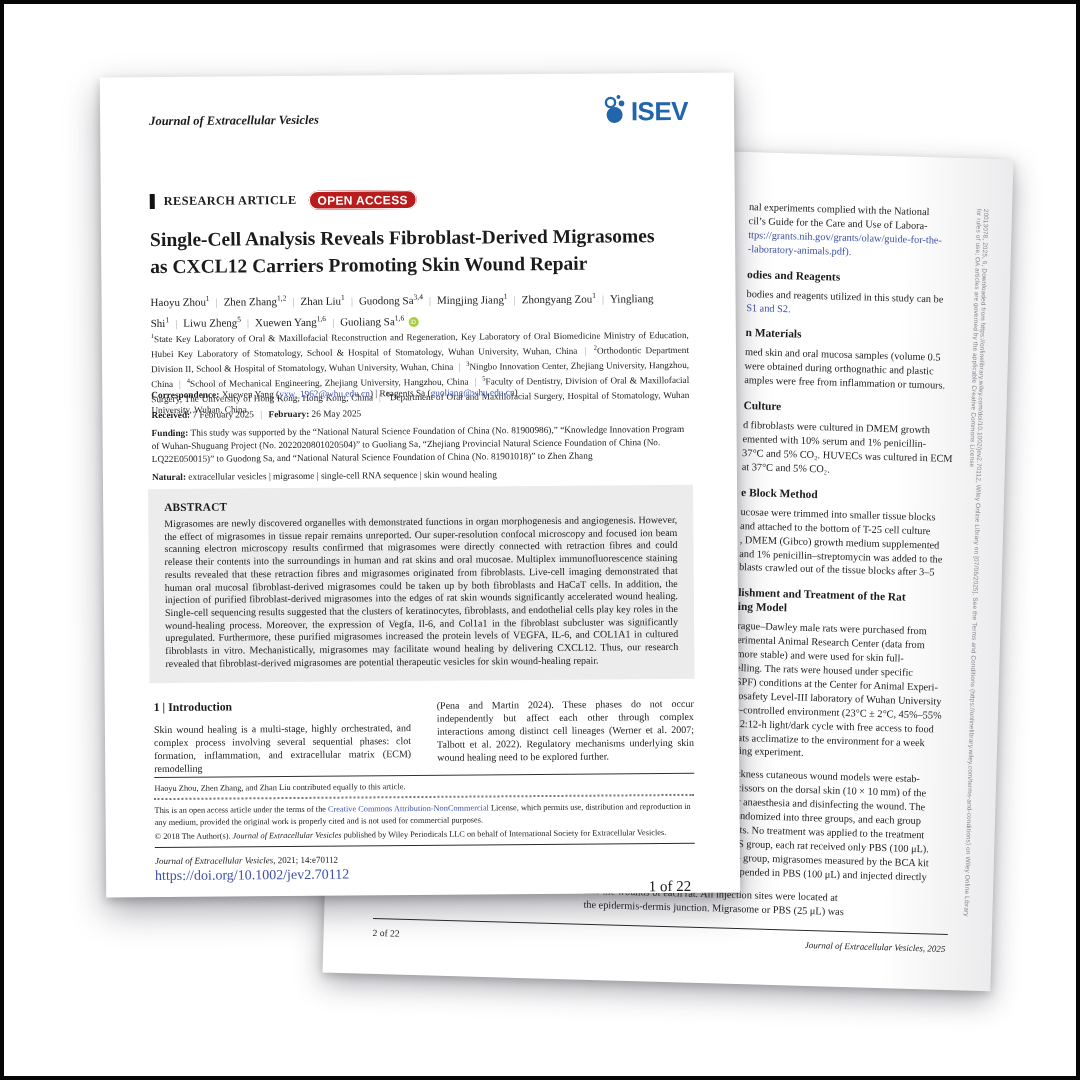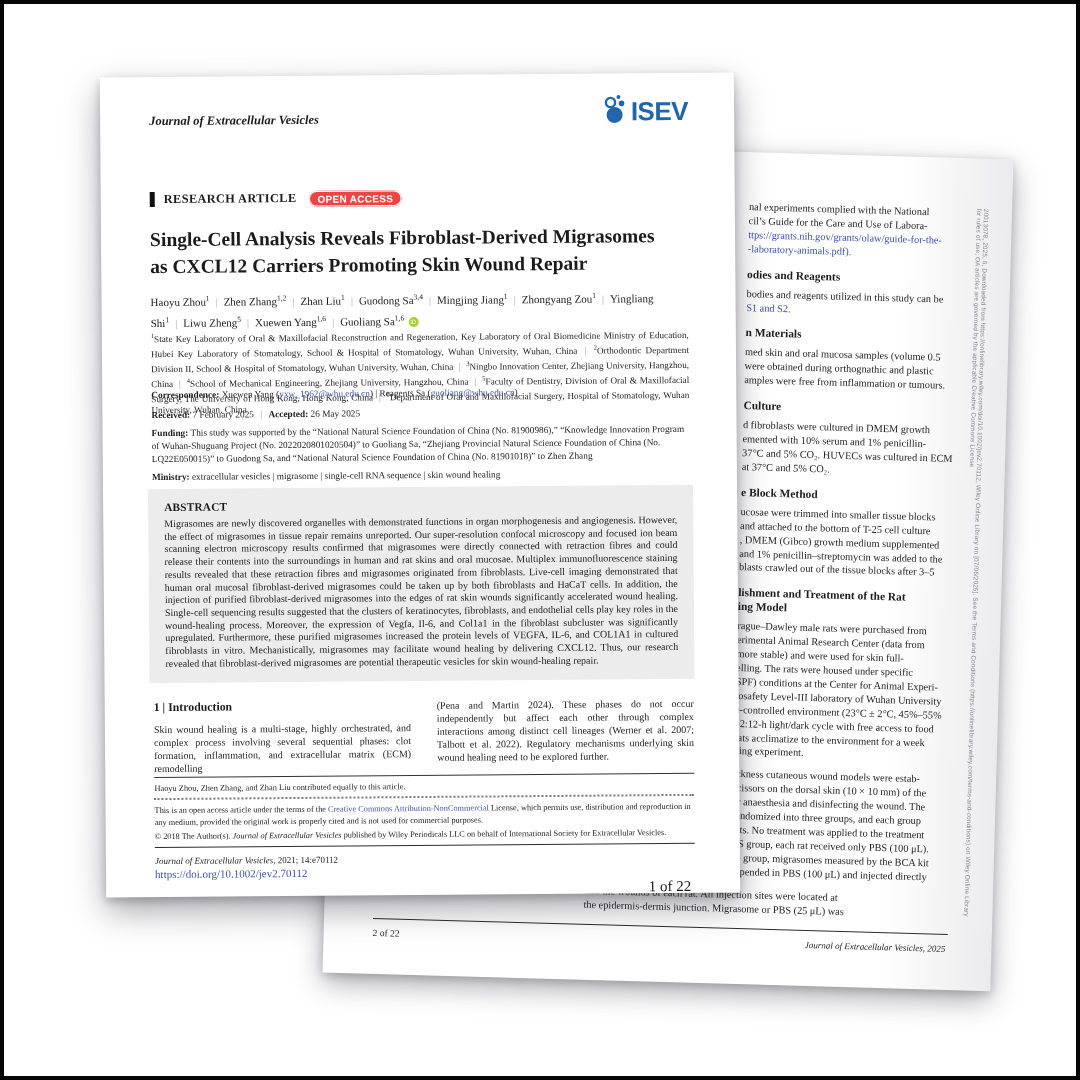--- a/index.html
+++ b/index.html
@@ -26,22 +26,22 @@
     z-index:2;
   }
   
   .jname{position:absolute;top:37px;left:49px;font-size:12.5px;font-weight:700;font-style:italic;}
   .logo{position:absolute;top:20px;right:46px;display:flex;align-items:flex-end;gap:4px;}
   .logo-text{font-family:"Liberation Sans",sans-serif;font-weight:700;font-size:26px;color:#2166AC;letter-spacing:-0.5px;}
   .ra-row{position:absolute;top:115px;left:49px;display:flex;align-items:center;}
   .rabar{display:inline-block;width:5px;height:15px;background:#111;margin-right:9px;}
   .ralabel{font-weight:700;font-size:12.3px;letter-spacing:.4px;}
   .oapill{
-    background:#ef4444;color:#fff;font-family:"Liberation Sans",sans-serif;font-weight:700;
-    font-size:10px;padding:2.5px 9px 2px;border-radius:9px;margin-left:12px;letter-spacing:.3px;
+    background:#b91c1c;color:#fff;font-family:"Liberation Sans",sans-serif;font-weight:700;
+    font-size:12px;padding:2.5px 9px 2px;border-radius:9px;margin-left:12px;letter-spacing:.3px;
     box-shadow:inset 0 0 0 1.2px #fff;
   }
   .title{position:absolute;top:149px;left:49px;width:560px;font-size:19.5px;font-weight:700;line-height:27px;}
   .title div{white-space:nowrap;}
   .authors{position:absolute;top:213px;left:49px;width:548px;font-size:11px;line-height:17.5px;}
   .author sup{font-size:7.5px;}
   .asep{color:#a9a9a9;margin:0 6px;font-size:10px;}
   .orcid{display:inline-block;width:10px;height:10px;background:#A6CE39;border-radius:50%;color:#fff;
     font-size:6px;line-height:10px;text-align:center;font-family:"Liberation Sans",sans-serif;margin-left:4px;vertical-align:1px;}
   .affil{position:absolute;top:253px;left:49px;width:538px;font-size:9.2px;line-height:11px;text-align:justify;color:#1c1c1c;}
@@ -59,21 +59,21 @@
   .intro{position:absolute;top:624px;left:49px;right:45px;display:flex;gap:26px;}
   .icol{flex:1;font-size:10px;line-height:13px;text-align:justify;}
   .ihead{font-weight:700;font-size:11.8px;margin-bottom:9px;}
   .fnrule{position:absolute;left:49px;right:45px;top:700px;border-top:1.3px solid #333;}
   .fntext{position:absolute;left:49px;top:707px;font-size:8.4px;color:#222;}
   .dots{position:absolute;left:49px;right:45px;top:721px;border-top:2px dotted #777;}
   .oanote{position:absolute;left:49px;right:45px;top:728px;font-size:8.3px;line-height:11.8px;color:#222;}
   .cpy{position:absolute;left:49px;right:45px;top:755px;font-size:8.3px;color:#222;}
   .ftrule{position:absolute;left:49px;right:45px;top:770px;border-top:1.4px solid #2b2b2b;}
   .cit{position:absolute;left:49px;top:779px;font-size:9px;}
-  .doi{position:absolute;left:49px;top:791px;font-size:11px;}
+  .doi{position:absolute;left:49px;top:791px;font-size:14px;}
   .pgno{position:absolute;right:49px;top:805px;font-size:15px;}
   .it{font-style:italic;}
   
   .p2col{position:absolute;left:405px;top:48px;width:238px;font-size:10.3px;color:#1c1c1c;}
   .p2block.para{margin:0 0 9px;}
   .p2block.para-wide{margin:0 0 0 -146px;}
   .p2line{line-height:13.9px;white-space:nowrap;}
   .p2block.heading{font-weight:700;font-size:11.4px;margin:11px 0 6px;}
   .p2block.heading .p2line{line-height:14px;}
   .p2bl{position:absolute;left:49px;bottom:90px;font-size:10.3px;word-spacing:2px;}
@@ -206,31 +206,31 @@
 
   <div class="meta" style="top:313px;">
     <span class="lbl">Correspondence:</span>
     <span>Xuewen Yang (</span><span class="link">yxw_1962@whu.edu.cn</span><span>)  |  Reagents Sa (</span><span class="link">guoliang@whu.edu.cn</span><span>)</span>
   </div>
 
   <div class="meta" style="top:333px;">
     <span class="lbl">Received:</span>
     <span>7 February 2025</span>
     <span class="msep">|</span>
-    <span class="lbl">Accepted:</span>
+    <span class="lbl">February:</span>
     <span>26 May 2025</span>
   </div>
 
   <div class="funding">
     <span class="lbl">Funding:</span>
     <span>This study was supported by the “National Natural Science Foundation of China (No. 81900986),” “Knowledge Innovation Program of Wuhan-Shuguang Project (No. 2022020801020504)” to Guoliang Sa, “Zhejiang Provincial Natural Science Foundation of China (No. LQ22E050015)” to Guodong Sa, and “National Natural Science Foundation of China (No. 81901018)” to Zhen Zhang</span>
   </div>
 
   <div class="keywords">
-    <span class="lbl">Ministry:</span>
+    <span class="lbl">Natural:</span>
     <span>extracellular vesicles | migrasome | single-cell RNA sequence | skin wound healing</span>
   </div>
 
   <div class="abs">
     <div class="absh">ABSTRACT</div>
     <div class="abst">Migrasomes are newly discovered organelles with demonstrated functions in organ morphogenesis and angiogenesis. However, the effect of migrasomes in tissue repair remains unreported. Our super-resolution confocal microscopy and focused ion beam scanning electron microscopy results confirmed that migrasomes were directly connected with retraction fibres and could release their contents into the surroundings in human and rat skins and oral mucosae. Multiplex immunofluorescence staining results revealed that these retraction fibres and migrasomes originated from fibroblasts. Live-cell imaging demonstrated that human oral mucosal fibroblast-derived migrasomes could be taken up by both fibroblasts and HaCaT cells. In addition, the injection of purified fibroblast-derived migrasomes into the edges of rat skin wounds significantly accelerated wound healing. Single-cell sequencing results suggested that the clusters of keratinocytes, fibroblasts, and endothelial cells play key roles in the wound-healing process. Moreover, the expression of Vegfa, Il-6, and Col1a1 in the fibroblast subcluster was significantly upregulated. Furthermore, these purified migrasomes increased the protein levels of VEGFA, IL-6, and COL1A1 in cultured fibroblasts in vitro. Mechanistically, migrasomes may facilitate wound healing by delivering CXCL12. Thus, our research revealed that fibroblast-derived migrasomes are potential therapeutic vesicles for skin wound-healing repair.</div>
   </div>
 
   <div class="intro">
     <div class="icol">

